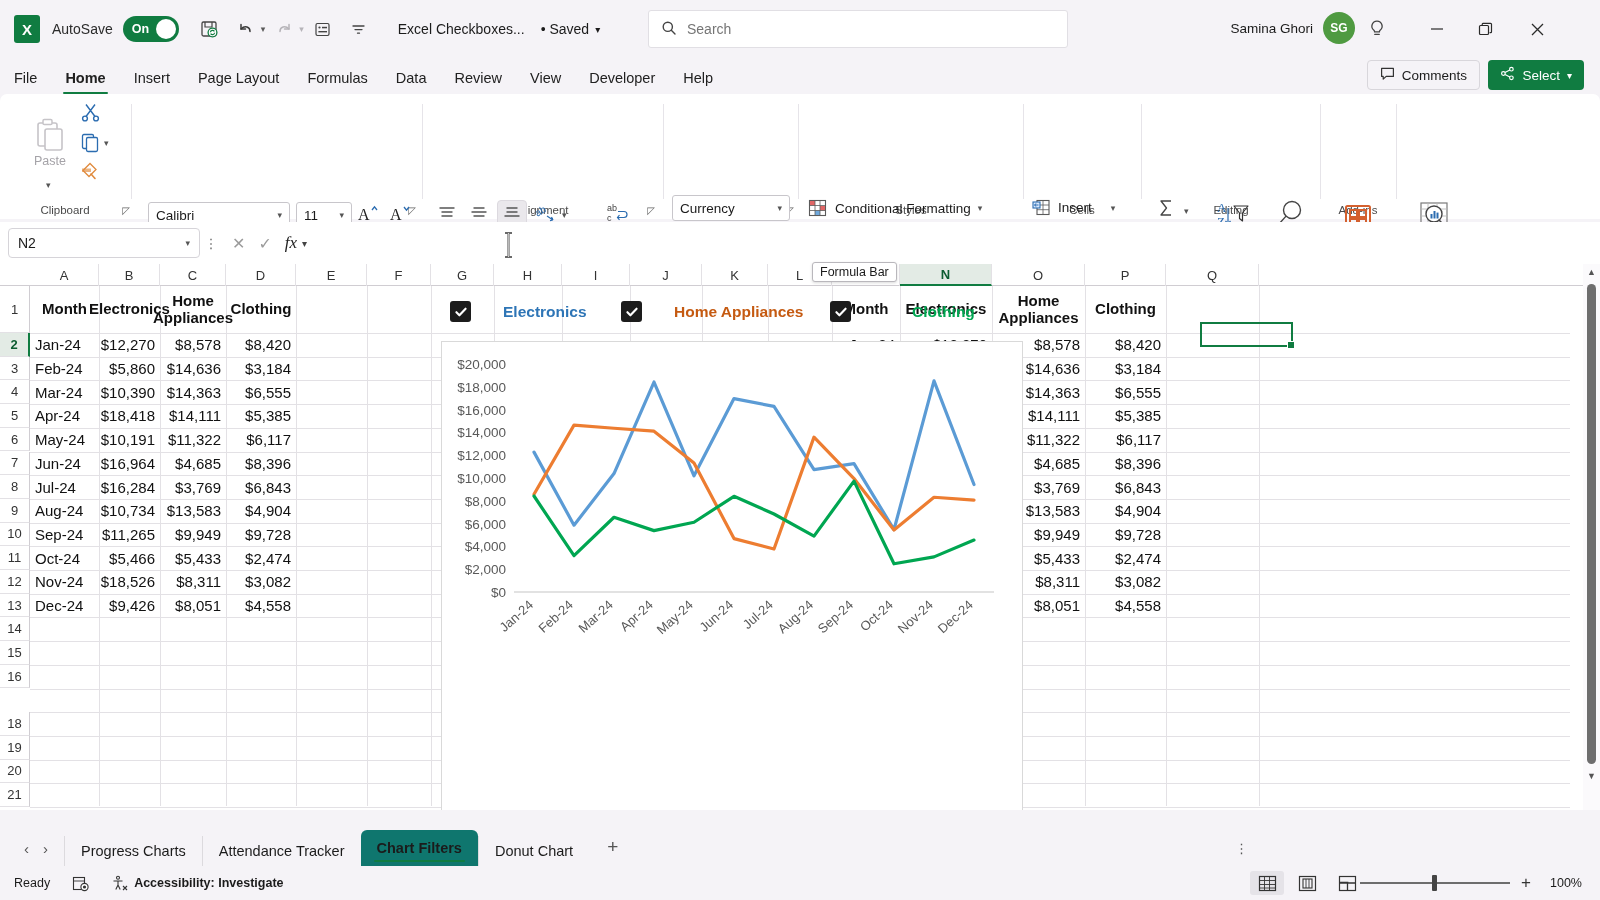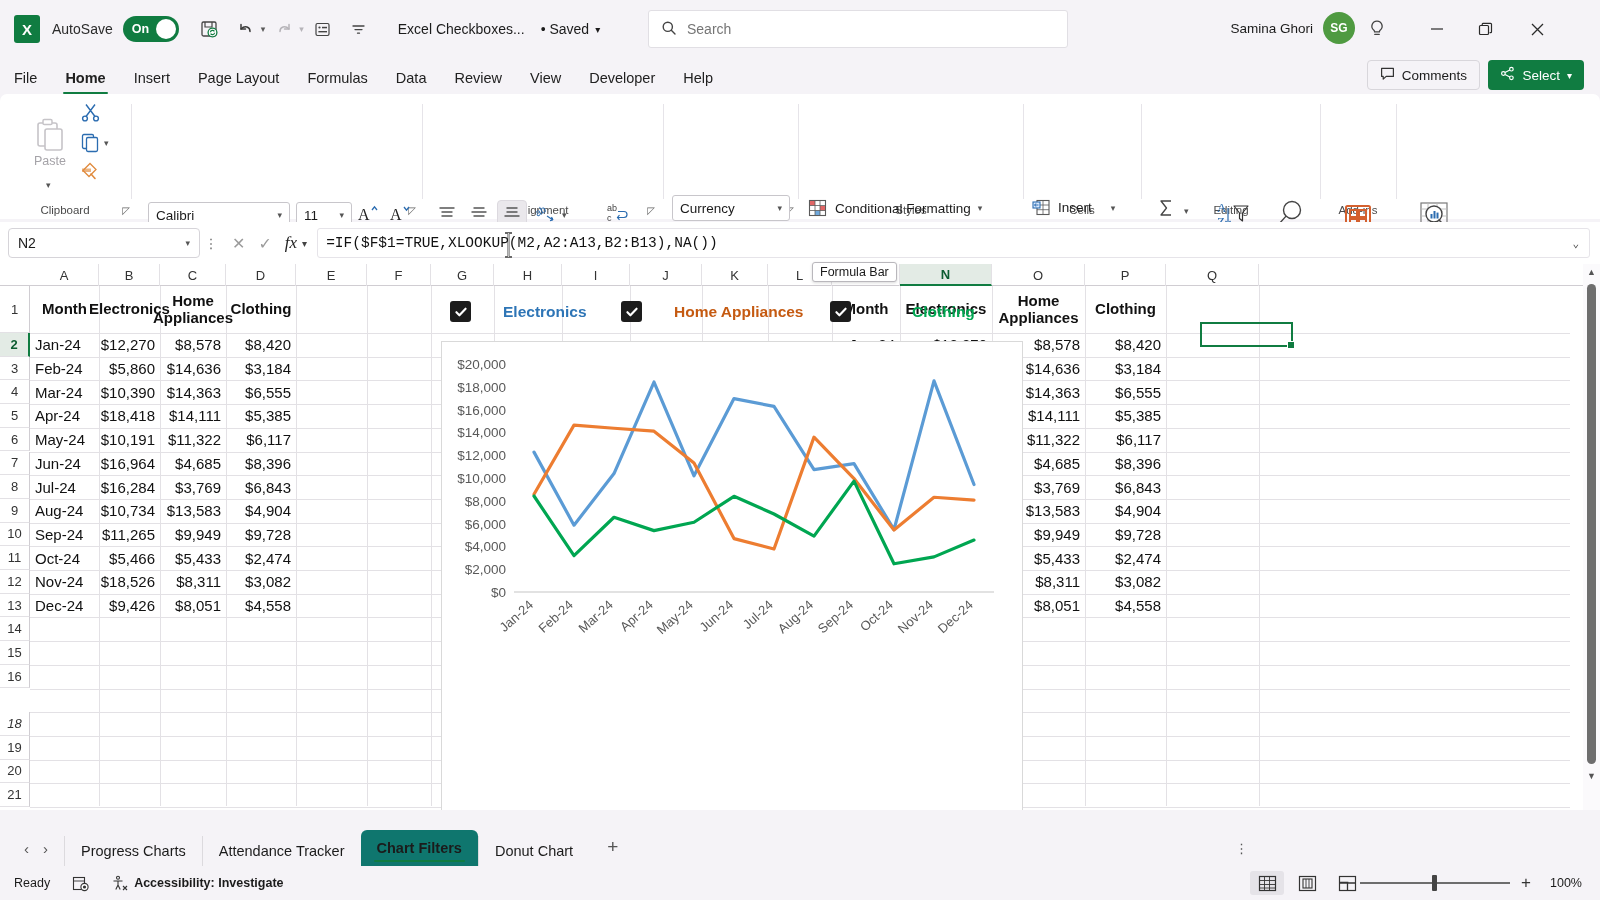--- a/index.html
+++ b/index.html
@@ -603,24 +603,20 @@
       <span>N2</span>
       <span class="selarrow">▾</span>
     </div>
     <div class="fbdots">⋮</div>
     <div class="fbicons">
       <span>✕</span>
       <span>✓</span>
       <span class="fx">fx</span>
       <span style="font-size:10px;color:#444;margin-left:-8px">▾</span>
     </div>
-    <div class="finput" style="margin-right:10px;">
-      <span>=IF($F$1=TRUE,XLOOKUP(M2,A2:A13,B2:B13),NA())</span>
-      <span class="fcaret">⌄</span>
-    </div>
   </div>
   <div class="ibeam">
     <svg width="11" height="26" viewBox="0 0 11 26">
         <path d="M2 1h7M2 25h7M5.5 1v24" stroke="#1b1b1b" stroke-width="1.8"></path>
         <path d="M2 1h7M2 25h7M5.5 1v24" stroke="#fff" stroke-width=".7"></path>
       </svg>
   </div>
   <div class="tooltip">Formula Bar</div>
 
   <div class="gridwrap">
@@ -660,21 +656,21 @@
         <div class="rowcell" style="top: 189.2px; height: 23.7px;">8</div>
         <div class="rowcell" style="top: 212.9px; height: 23.7px;">9</div>
         <div class="rowcell" style="top: 236.6px; height: 23.7px;">10</div>
         <div class="rowcell" style="top: 260.3px; height: 23.7px;">11</div>
         <div class="rowcell" style="top: 284px; height: 23.7px;">12</div>
         <div class="rowcell" style="top: 307.7px; height: 23.7px;">13</div>
         <div class="rowcell" style="top: 331.4px; height: 23.7px;">14</div>
         <div class="rowcell" style="top: 355.1px; height: 23.7px;">15</div>
         <div class="rowcell" style="top: 378.8px; height: 23.7px;">16</div>
         <div class="rowcell" style="top: 402.5px; height: 23.7px; margin-top: 32px;">17</div>
-        <div class="rowcell" style="top: 426.2px; height: 23.7px; font-style: italic;">18</div>
+        <div class="rowcell" style="top: 426.2px; height: 23.7px;">18</div>
         <div class="rowcell" style="top: 449.9px; height: 23.7px;">19</div>
         <div class="rowcell" style="top: 473.6px; height: 23.7px;">20</div>
         <div class="rowcell" style="top: 497.3px; height: 23.7px;">21</div>
       </div>
     <div class="cells" id="cellarea" style="width: 1540px; height: 520px;">
         <div class="gline-v" style="left: 69px; top: 0px; height: 520px;"></div>
         <div class="gline-v" style="left: 130px; top: 0px; height: 520px;"></div>
         <div class="gline-v" style="left: 196px; top: 0px; height: 520px;"></div>
         <div class="gline-v" style="left: 266px; top: 0px; height: 520px;"></div>
         <div class="gline-v" style="left: 337px; top: 0px; height: 520px;"></div>

